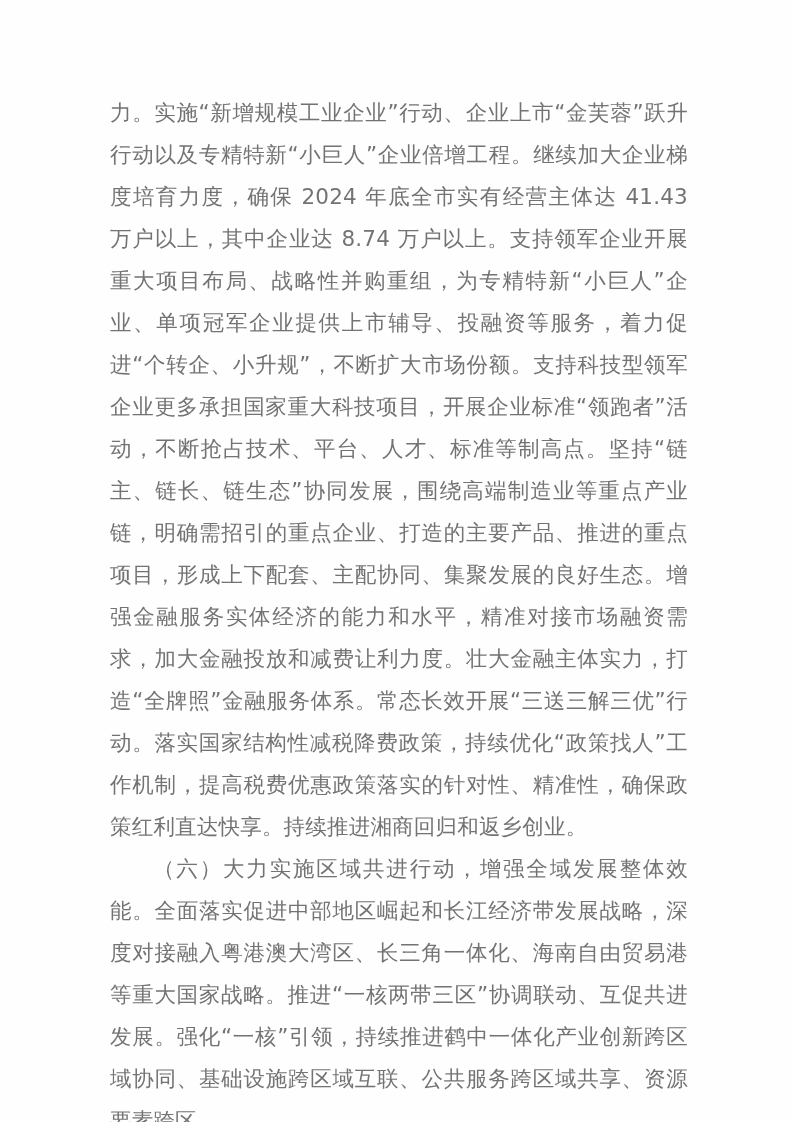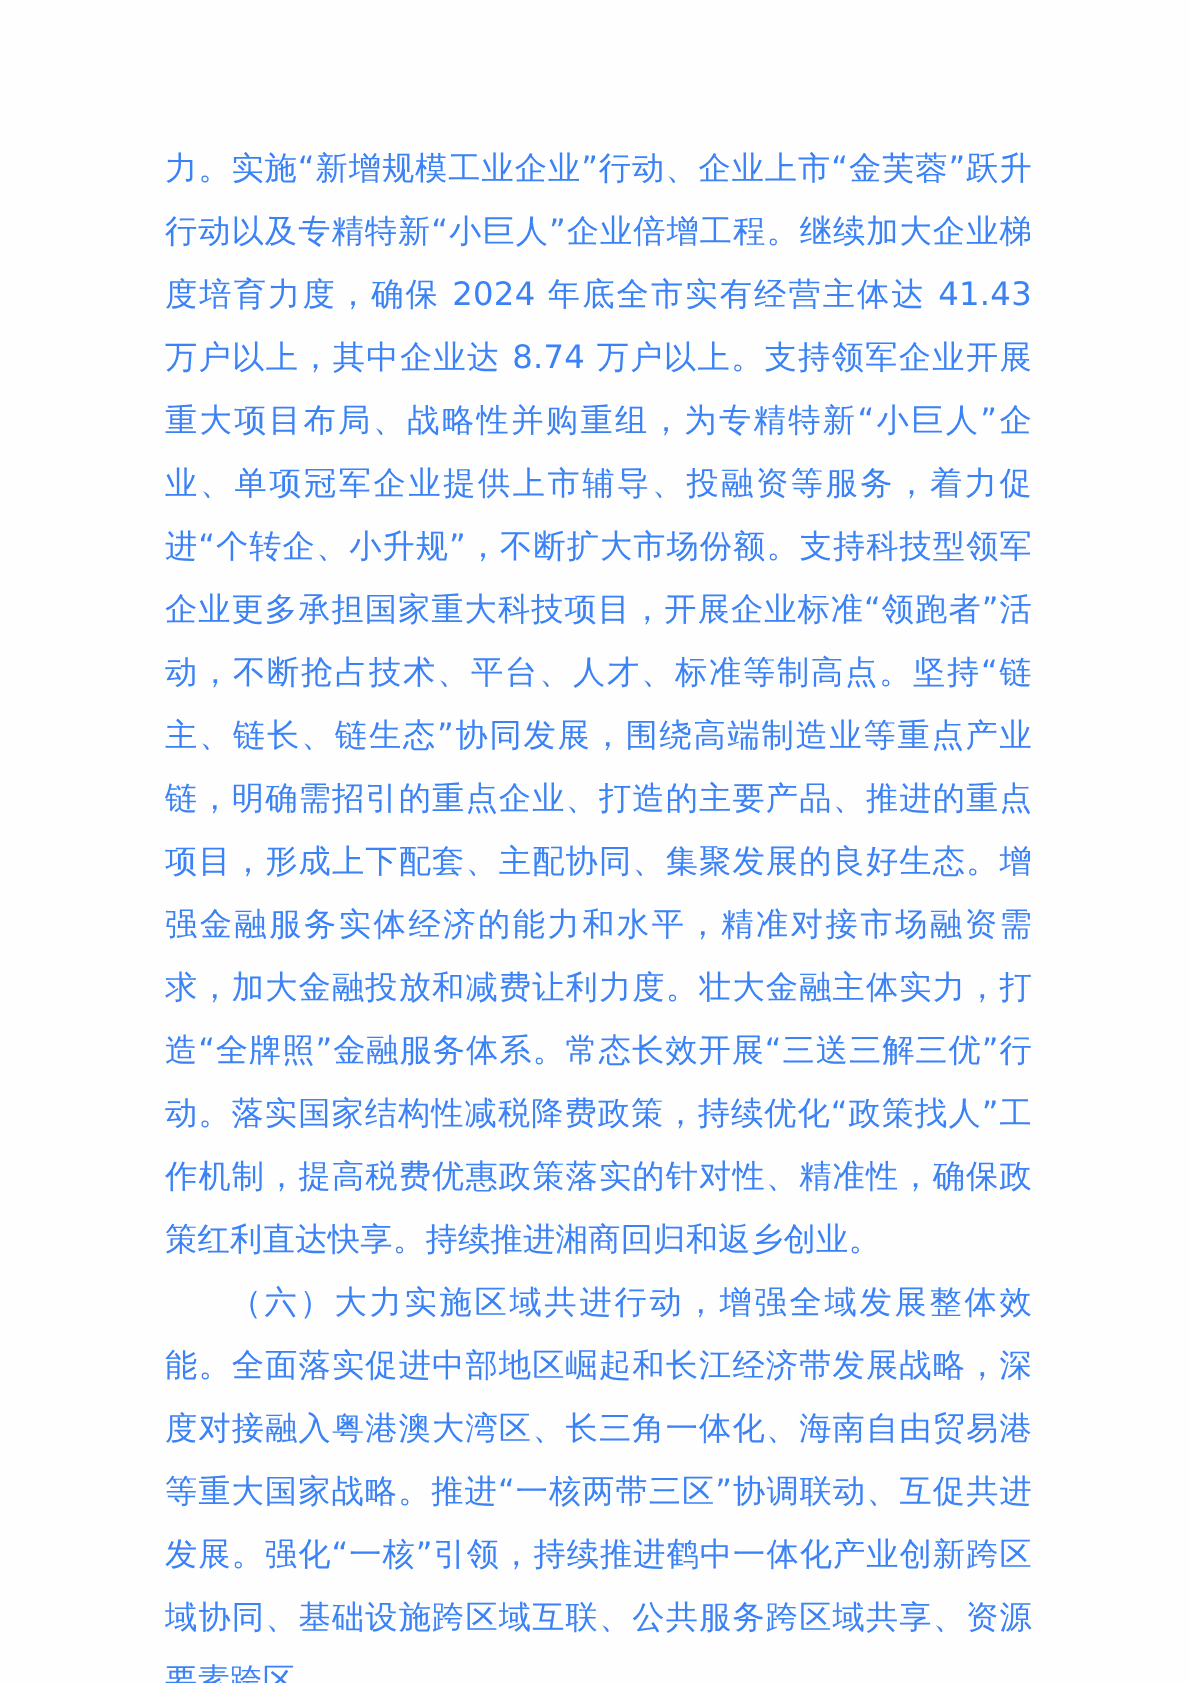--- a/index.html
+++ b/index.html
@@ -30,21 +30,21 @@
     width: 578px;
   }
   p.para {
     margin: 0;
     padding: 0;
     font-size: 21.5px;
     line-height: 42px;
     letter-spacing: 0.2px;
     text-align: justify;
     text-justify: inter-ideograph;
-    color: #3b82f6;
+    color: #737373;
     font-family: "DejaVu Sans", "Liberation Sans", sans-serif;
     font-weight: 500;
   }
   p.para.indent {
     text-indent: 43px;
   }
   p.para + p.para {
     margin-top: 0;
   }
 </style>

